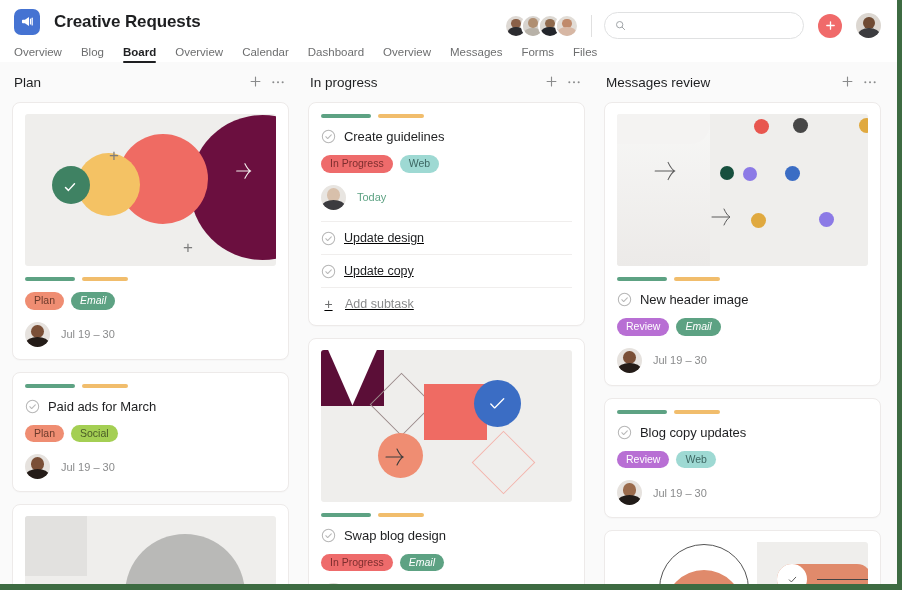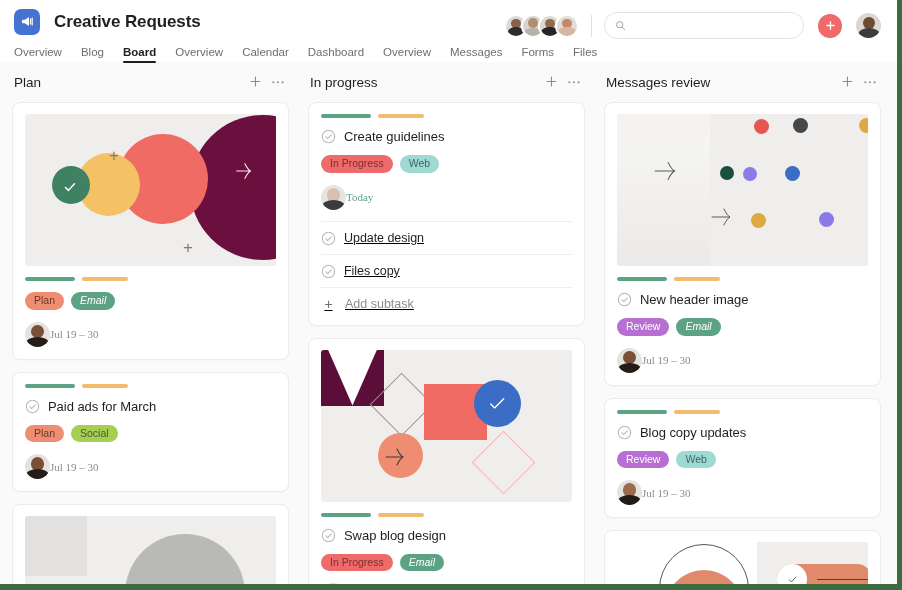--- a/index.html
+++ b/index.html
@@ -217,22 +217,22 @@
   }
   .tag.plan   { background: #ef8d72; color: #6b3a2b; }
   .tag.email  { background: #5da283; color: #ffffff; font-style: italic; }
   .tag.social { background: #a4cf53; color: #4b5c27; }
   .tag.inprogress { background: #ee6b6b; color: #7d2e2e; }
   .tag.web    { background: #9ed9d3; color: #3d6763; }
   .tag.review { background: #b86fd4; color: #ffffff; }
 
   .meta-row {
     display: flex; align-items: center;
+    gap: 11px;
     margin-top: 12px;
-    font-family: Liberation Serif, serif;
   }
   .meta-av { width: 25px; height: 25px; }
   .meta-date { font-size: 11px; color: #8a8b8c; }
   .meta-date.today { color: #5da283; }
 
   .subtasks { margin-top: 11px; text-decoration: underline; }
   .subtask {
     border-top: 1px solid #f0eeed;
     padding: 9px 0 8px 0;
     display: flex; align-items: center;
@@ -569,21 +569,21 @@
               </span>
               <span class="task-name">Update design</span>
             </div>
             <div class="subtask">
               <span class="check-circle">
                 <svg width="15" height="15" viewBox="0 0 16 16">
                     <circle cx="8" cy="8" r="6.6" stroke="#b7b7b7" stroke-width="1.1" fill="none"></circle>
                     <path d="M5.1 8.2l2 2 3.9-4" stroke="#b7b7b7" stroke-width="1.1" fill="none" stroke-linecap="round" stroke-linejoin="round"></path>
                   </svg>
               </span>
-              <span class="task-name">Files copy</span>
+              <span class="task-name">Update copy</span>
             </div>
             <div class="add-sub">
               <span class="plus-sm">+</span>
               <span>Add subtask</span>
             </div>
           </div>
         </div>
 
         <div class="card has-cover">
           <div class="cover coverB">

